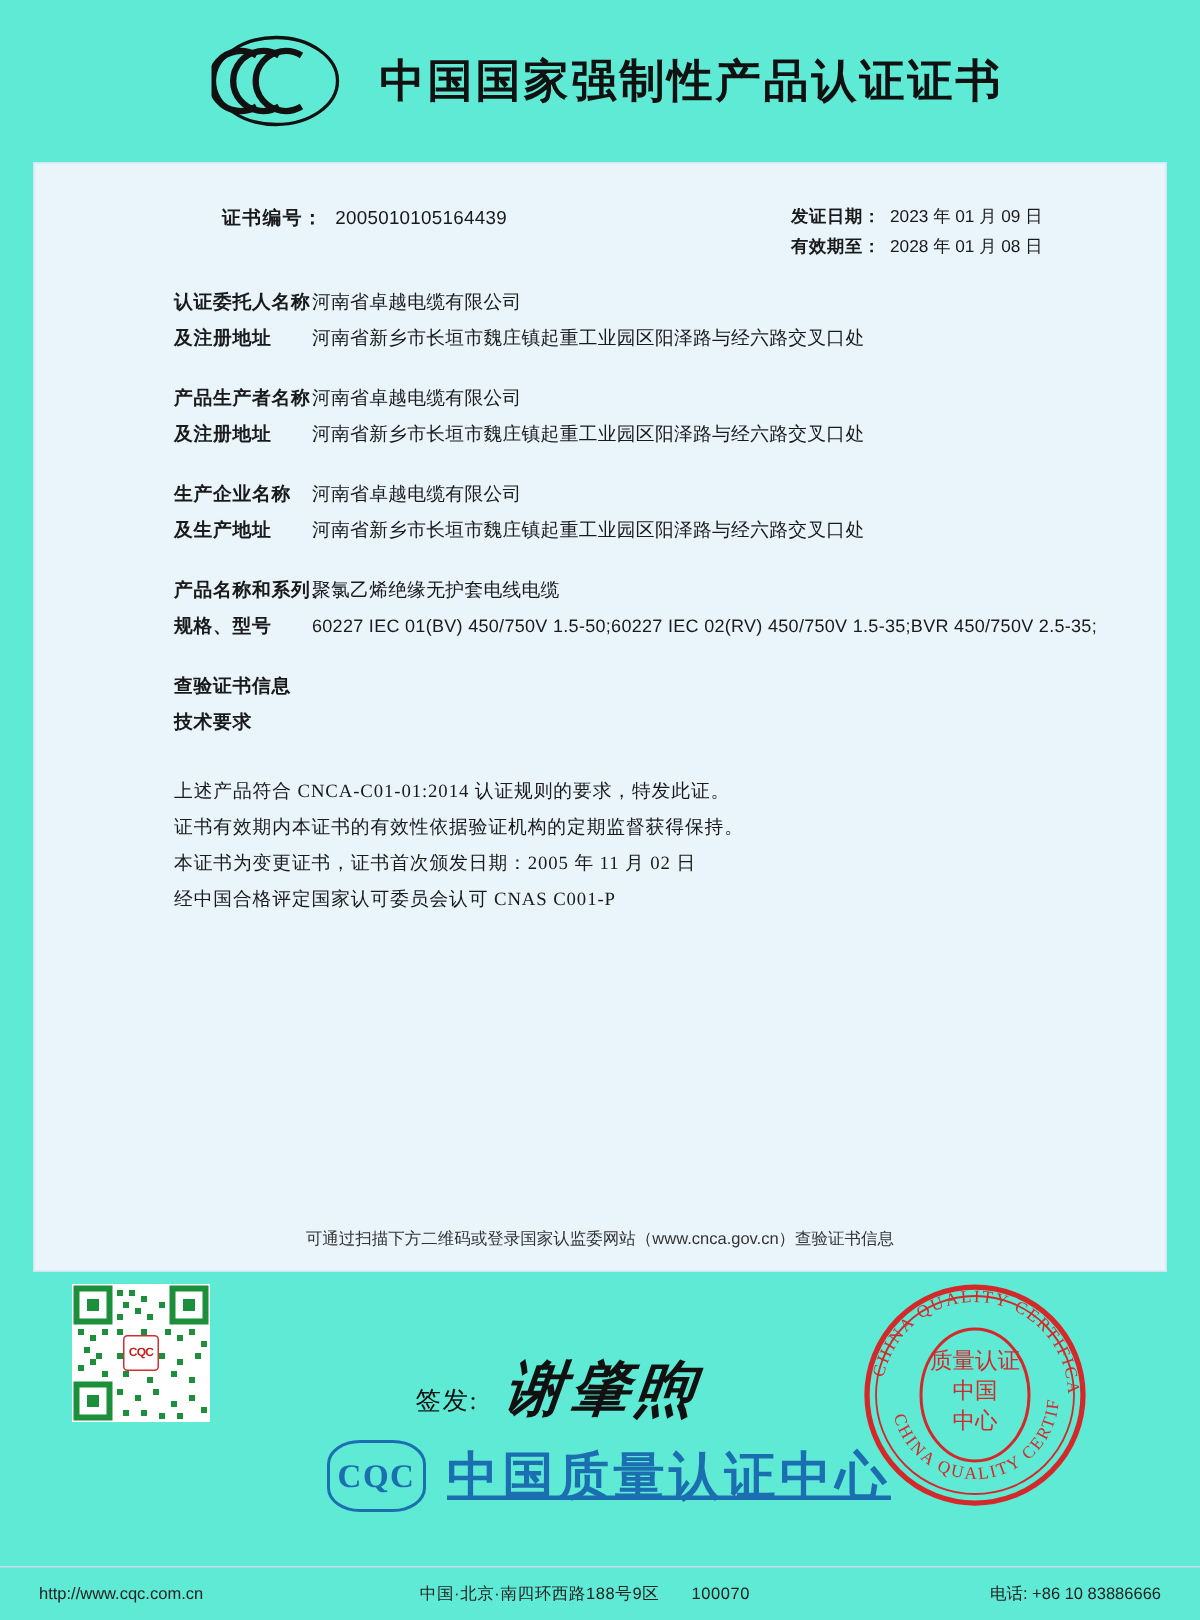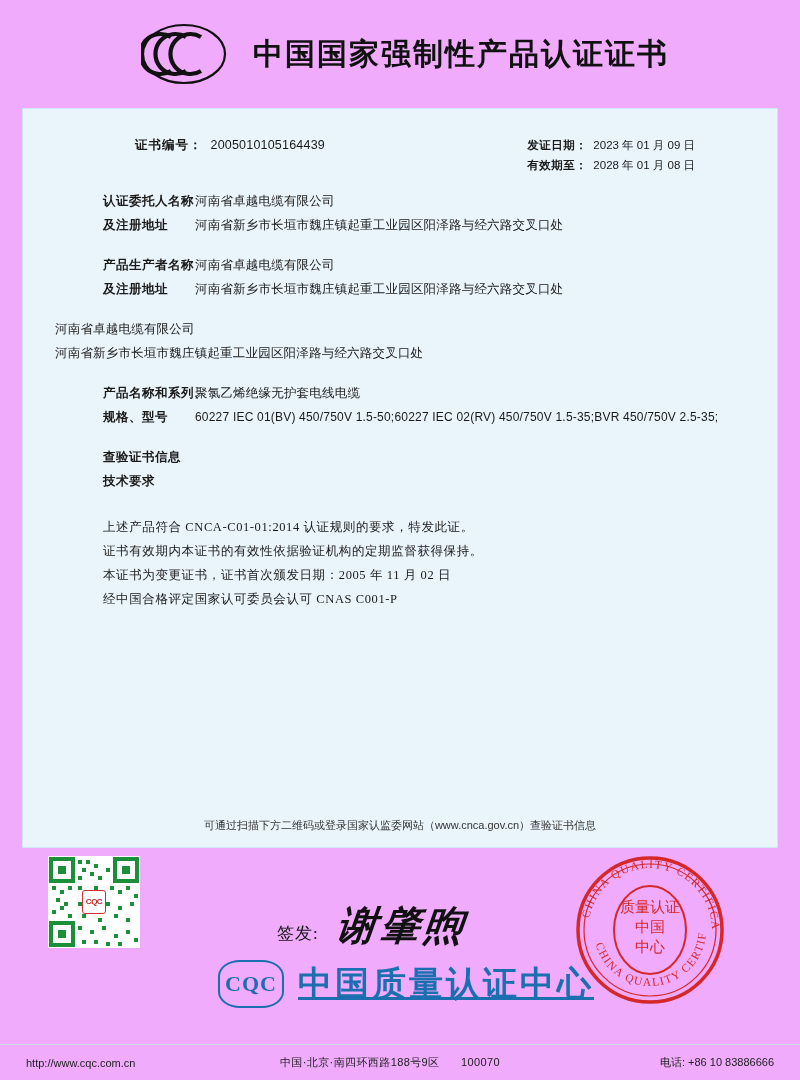--- a/index.html
+++ b/index.html
@@ -13,21 +13,21 @@
     font-family: "Liberation Sans", sans-serif;
     color: #1a1a1a;
     overflow: hidden;
   }
   .page {
     position: relative;
     width: 800px;
     height: 1080px;
     box-sizing: border-box;
     padding: 0;
-    background: #f0abfc;
+    background: #5eead4;
   }
 
   
   .header {
     display: flex;
     align-items: center;
     justify-content: center;
     gap: 26px;
     height: 108px;
     padding-left: 10px;
@@ -49,21 +49,21 @@
   }
 
   
   .panel {
     position: relative;
     margin: 0 22px;
     height: 740px;
     background: #e9f4fb;
     border: 1px solid #cfe6f3;
     box-sizing: border-box;
-    padding: 26px 32px 0 32px;
+    padding: 26px 32px 0 45px;
   }
 
   .topline {
     position: relative;
     height: 48px;
   }
   .cert-no {
     position: absolute;
     left: 80px;
     top: 2px;
@@ -321,20 +321,24 @@
           <div>产品生产者名称</div>
           <div>及注册地址</div>
         </div>
         <div class="values">
           <div>河南省卓越电缆有限公司</div>
           <div>河南省新乡市长垣市魏庄镇起重工业园区阳泽路与经六路交叉口处</div>
         </div>
       </div>
 
       <div class="field">
+        <div class="labels">
+          <div>生产企业名称</div>
+          <div>及生产地址</div>
+        </div>
         <div class="values">
           <div>河南省卓越电缆有限公司</div>
           <div>河南省新乡市长垣市魏庄镇起重工业园区阳泽路与经六路交叉口处</div>
         </div>
       </div>
 
       <div class="field">
         <div class="labels">
           <div>产品名称和系列、</div>
           <div>规格、型号</div>

